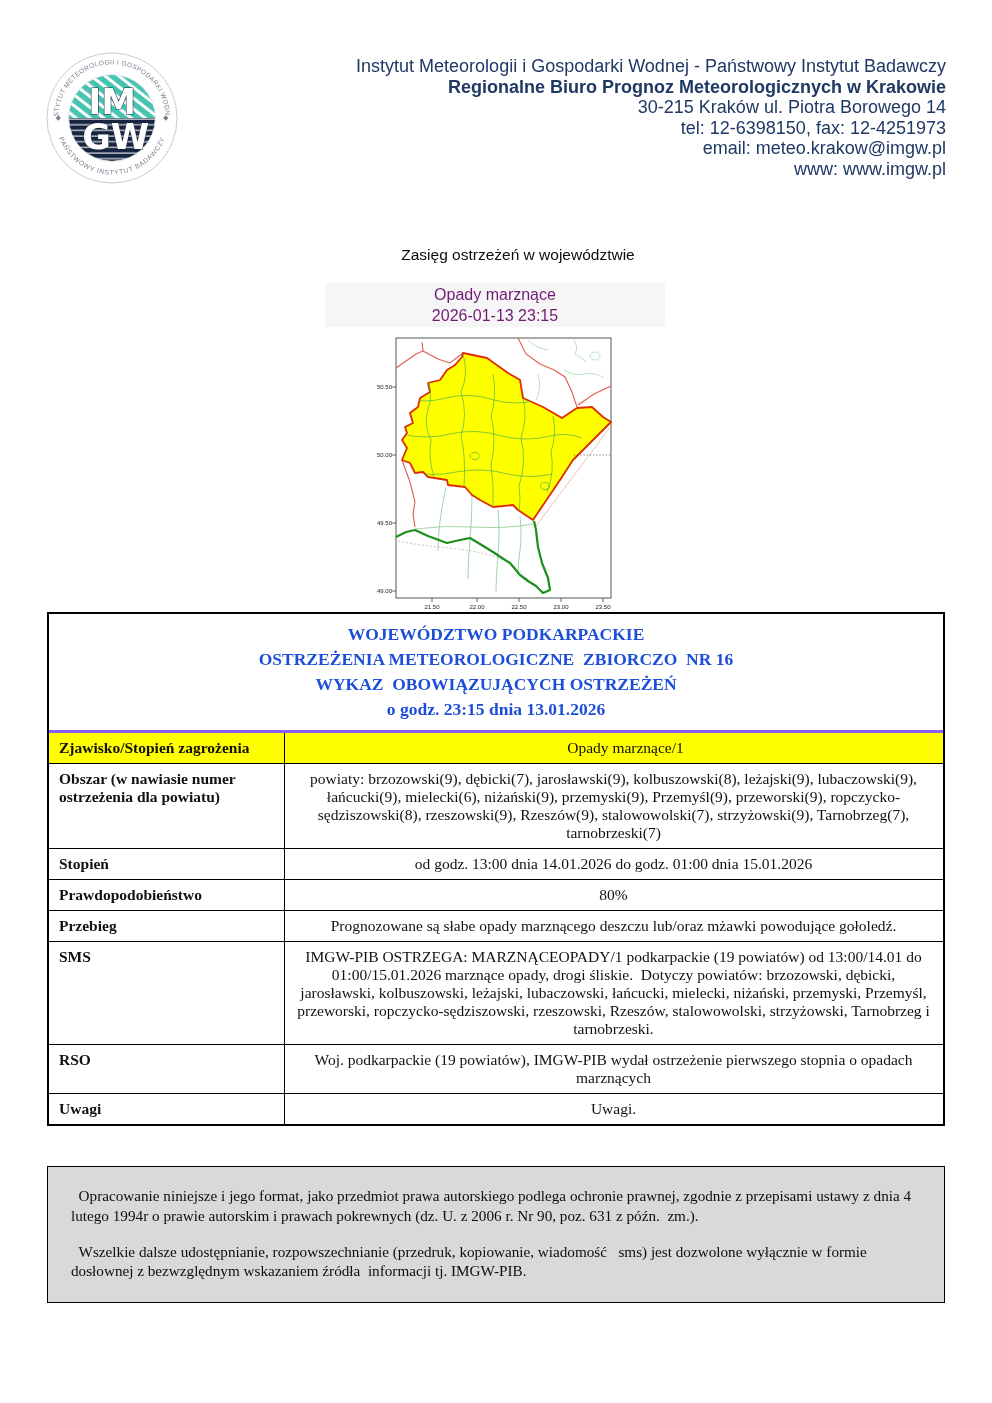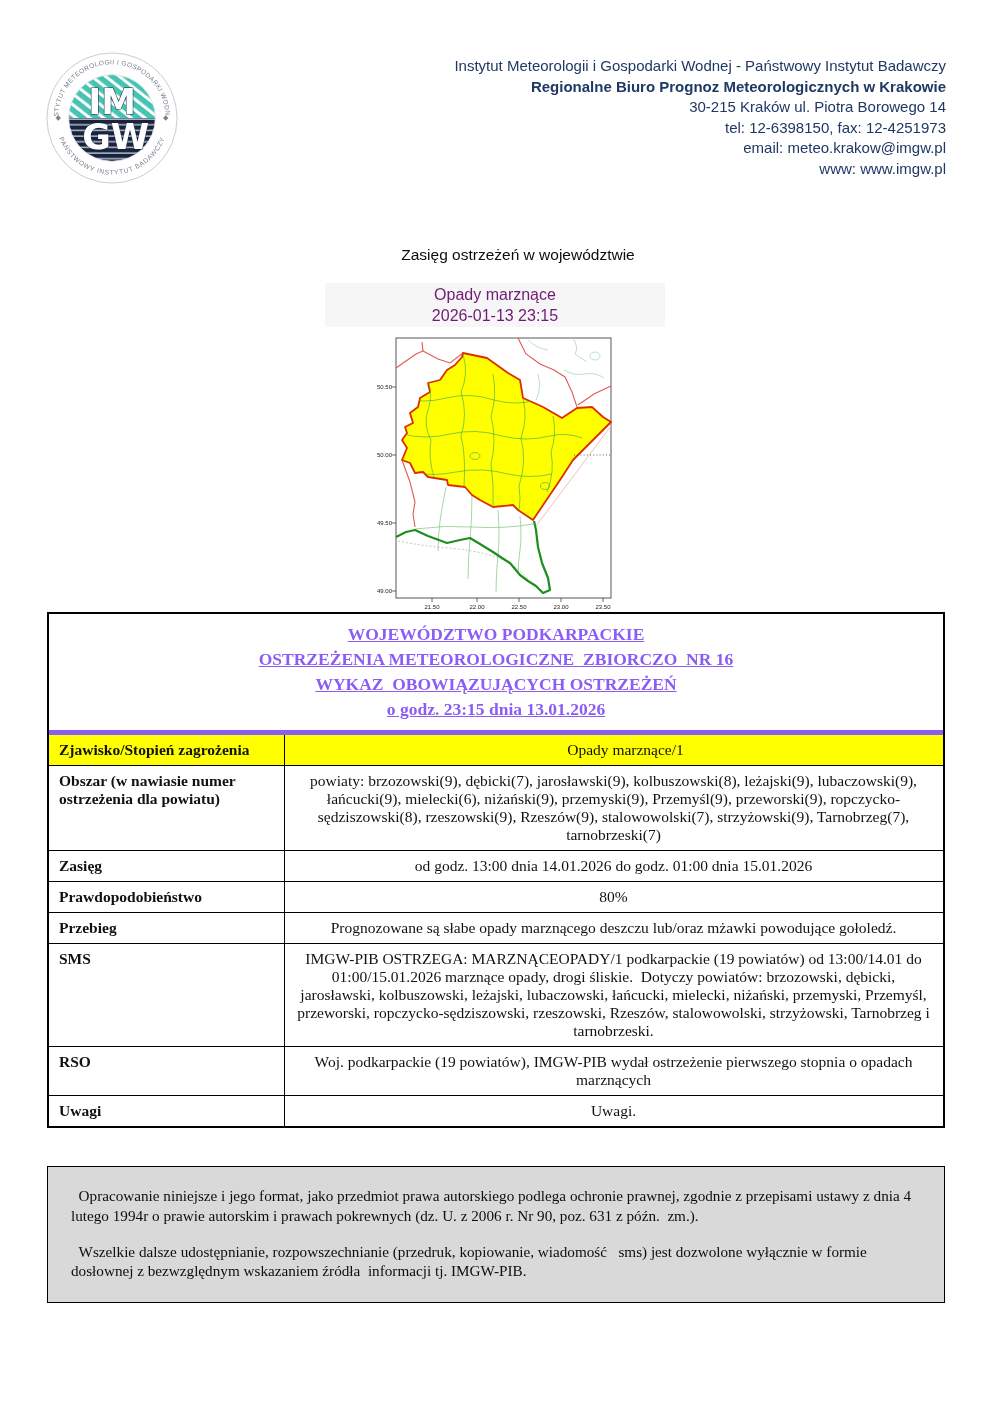--- a/index.html
+++ b/index.html
@@ -2,35 +2,35 @@
 <html><head>
 <meta charset="utf-8">
 <style>
   html,body{margin:0;padding:0;background:#fff;}
   .page{position:relative;width:992px;height:1403px;background:#ffffff;overflow:hidden;
         font-family:"Liberation Sans",sans-serif;color:#111;}
   
   .logo{position:absolute;left:46px;top:52px;width:132px;height:132px;}
   
   .hdr{position:absolute;right:46px;top:56px;width:640px;text-align:right;
-       color:#1f3864;font-size:15px;line-height:20.5px;}
+       color:#1f3864;font-size:18px;line-height:20.5px;}
   .hdr .b{font-weight:700;}
   
   .sec{position:absolute;left:46px;top:238px;width:944px;text-align:center;
        font-size:15.5px;color:#0d0d0d;margin-top:8px;}
   
   .band{position:absolute;left:325px;top:283px;width:340px;height:44px;background:#f6f6f6;
         text-align:center;font-size:16px;line-height:21px;color:#701a75;padding-top:1px;box-sizing:border-box;}
   
   .mapwrap{position:absolute;left:368px;top:334px;width:250px;height:278px;}
   
   .tbl{position:absolute;left:47px;top:612px;width:898px;border:2px solid #000;
        box-sizing:border-box;font-family:"Liberation Serif",serif;background:#fff;}
-  .tbl-title{border-bottom:5px solid #8b5cf6;text-align:center;padding:8px 6px;
-             color:#8b5cf6;font-weight:700;font-size:17.5px;line-height:25px;text-decoration:underline;}
+  .tbl-title{border-bottom:3px solid #8b5cf6;text-align:center;padding:8px 6px;
+             color:#1d4ed8;font-weight:700;font-size:17.5px;line-height:25px;}
   .tbl-title div{white-space:pre-wrap;}
   .row{display:flex;border-bottom:1px solid #000;}
   .row:last-child{border-bottom:none;}
   .lab{width:236px;box-sizing:border-box;border-right:1px solid #000;
        padding:6px 8px 6px 10px;font-weight:700;font-size:15.5px;line-height:1.16;}
   .val{flex:1;padding:6px 12px 6px 11px;font-size:15.5px;line-height:1.16;white-space:pre-wrap;text-align:center;}
   .hl{background:#ffff00;gap:24px;}
   
   .foot{position:absolute;left:47px;top:1166px;width:898px;box-sizing:border-box;
         background:#d9d9d9;border:1.5px solid #000;padding:3px 8px 5px 7px;
@@ -180,21 +180,21 @@
     </div>
     <div class="row hl">
       <div class="lab">Zjawisko/Stopień zagrożenia</div>
       <div class="val">Opady marznące/1</div>
     </div>
     <div class="row">
       <div class="lab">Obszar (w nawiasie numer ostrzeżenia dla powiatu)</div>
       <div class="val">powiaty: brzozowski(9), dębicki(7), jarosławski(9), kolbuszowski(8), leżajski(9), lubaczowski(9), łańcucki(9), mielecki(6), niżański(9), przemyski(9), Przemyśl(9), przeworski(9), ropczycko-sędziszowski(8), rzeszowski(9), Rzeszów(9), stalowowolski(7), strzyżowski(9), Tarnobrzeg(7), tarnobrzeski(7)</div>
     </div>
     <div class="row">
-      <div class="lab">Zasięg</div>
+      <div class="lab">Stopień</div>
       <div class="val">od godz. 13:00 dnia 14.01.2026 do godz. 01:00 dnia 15.01.2026</div>
     </div>
     <div class="row">
       <div class="lab">Prawdopodobieństwo</div>
       <div class="val">80%</div>
     </div>
     <div class="row">
       <div class="lab">Przebieg</div>
       <div class="val">Prognozowane są słabe opady marznącego deszczu lub/oraz mżawki powodujące gołoledź.</div>
     </div>

